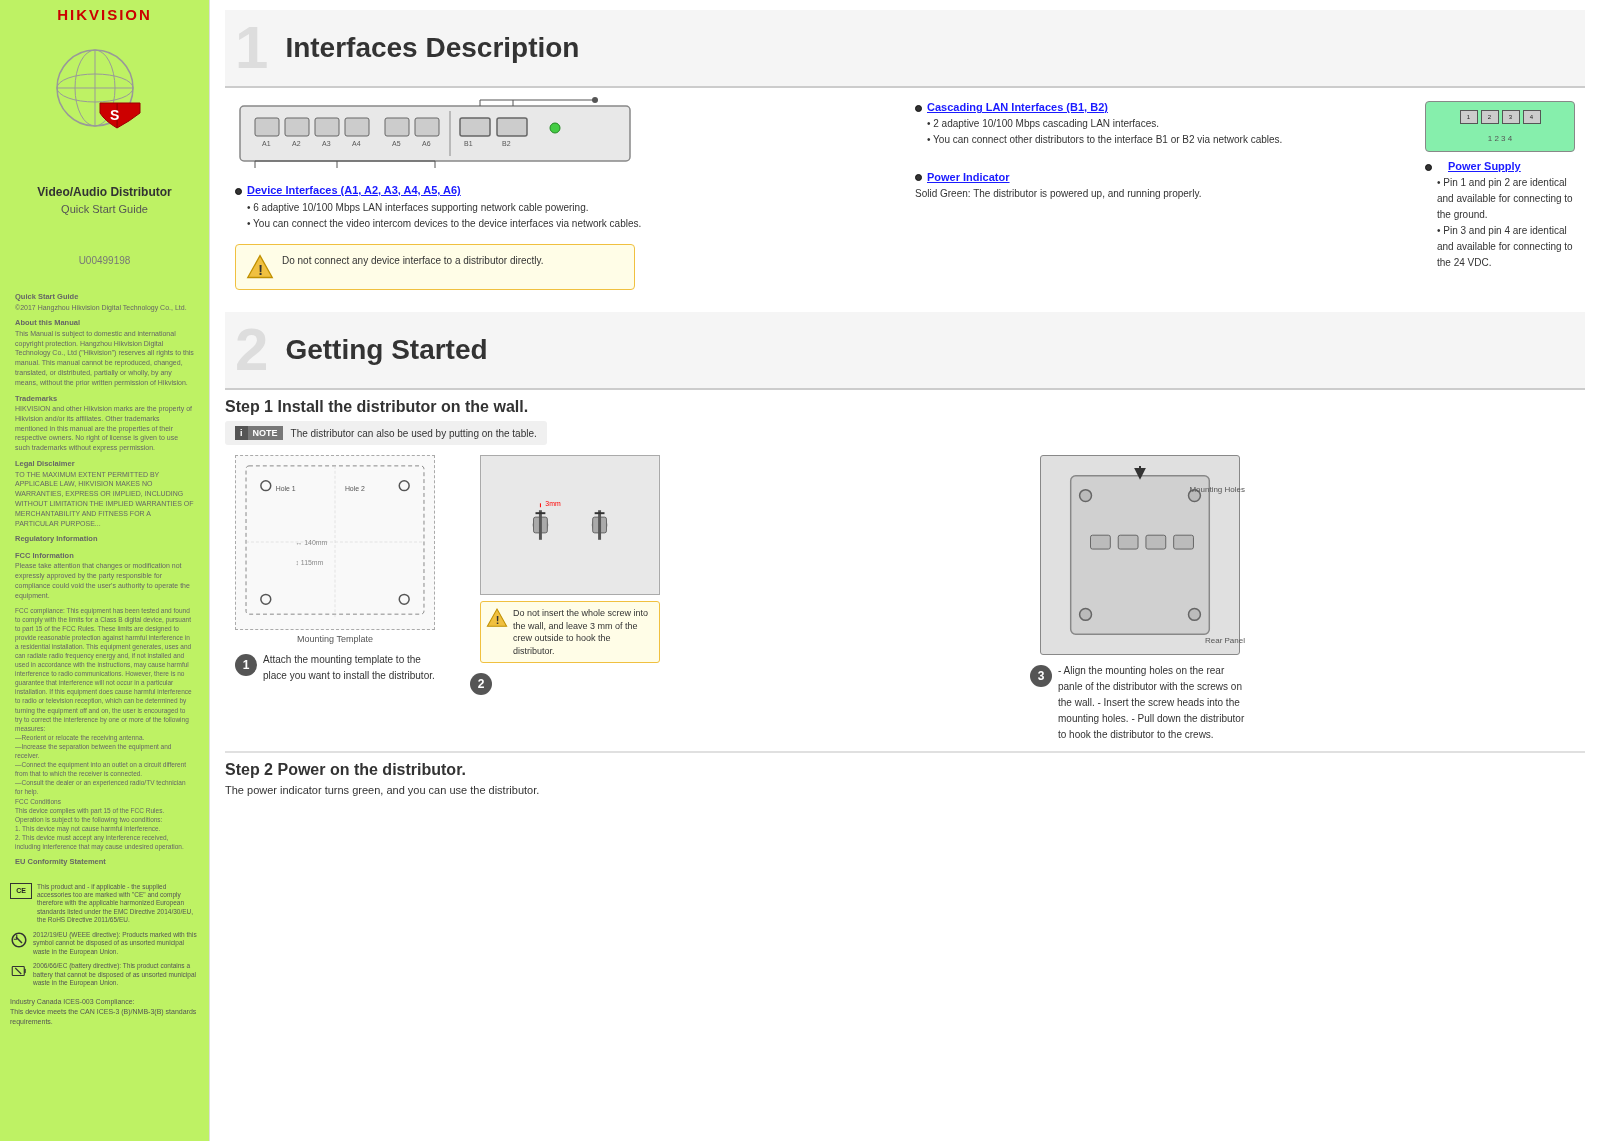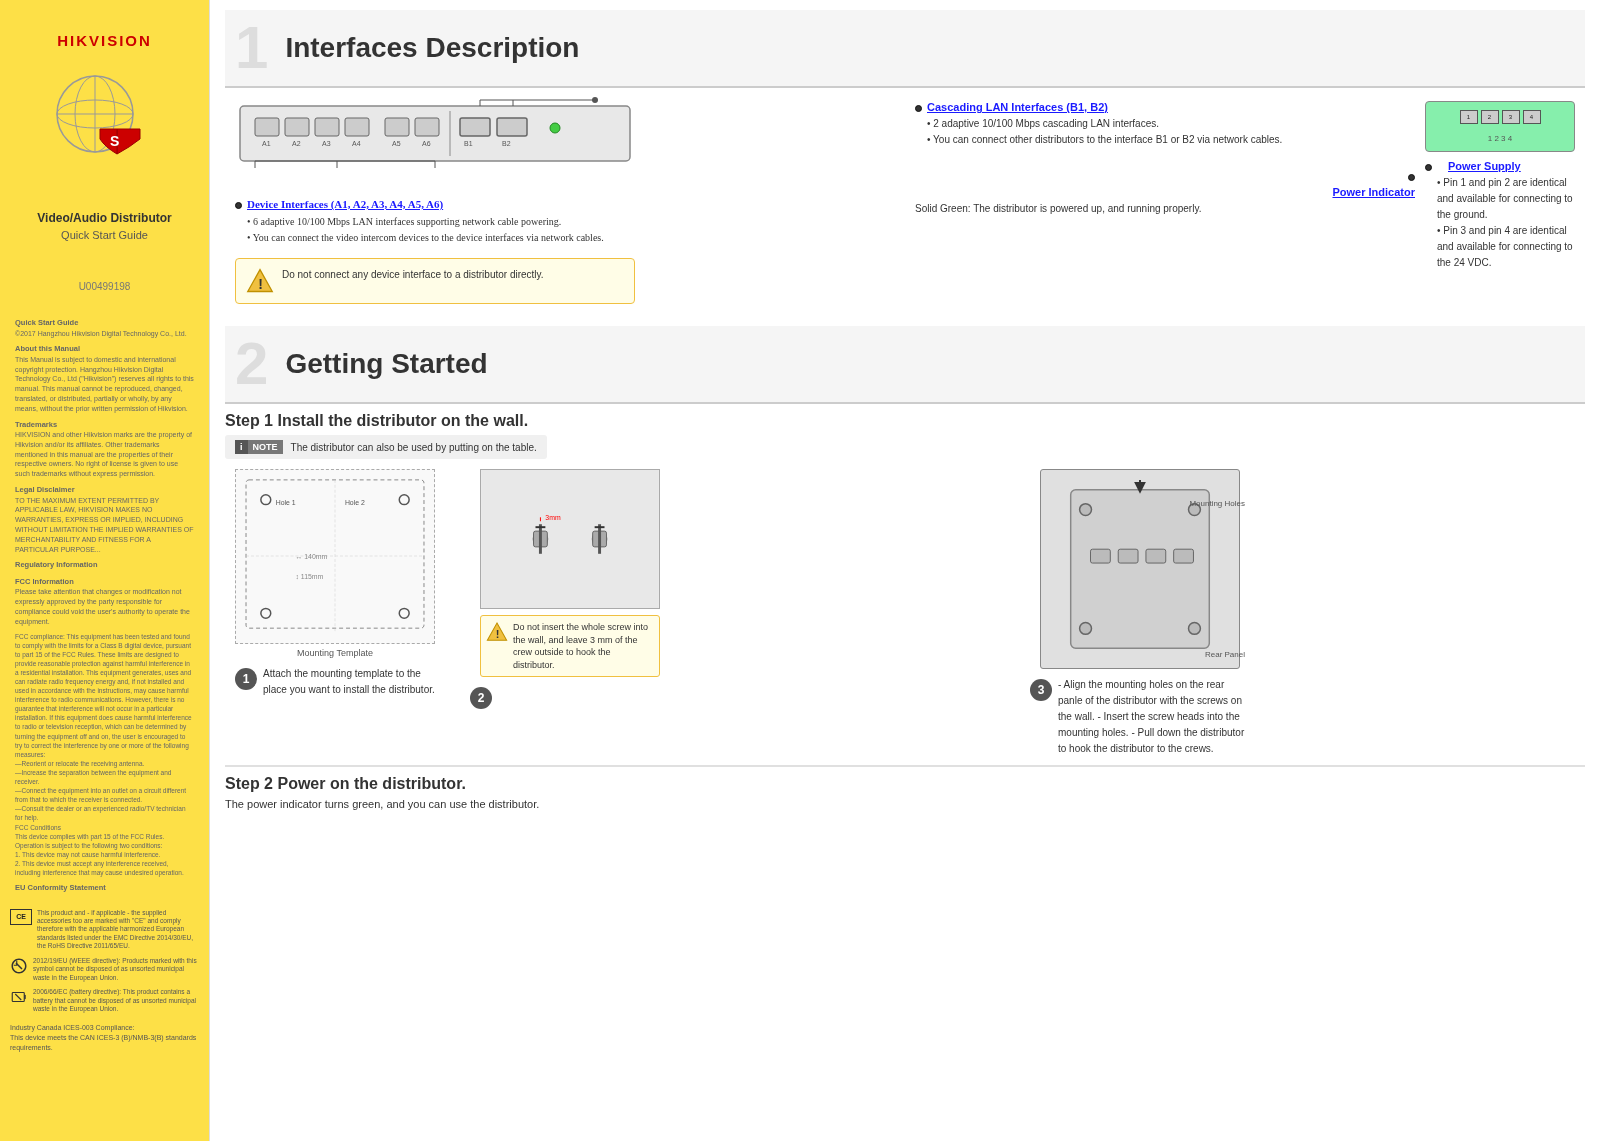--- a/index.html
+++ b/index.html
@@ -10,26 +10,26 @@
       font-family: Arial, sans-serif;
       font-size: 11px;
       color: #222;
       display: flex;
     }
 
     
     .left-sidebar {
       width: 210px;
       min-height: 1141px;
-      background: #fde047;
+      background: #bef264;
       border-right: 1px solid #ddd;
       display: flex;
       flex-direction: column;
       align-items: center;
-      padding: 32px 10px;
+      padding: 6px 10px;
       flex-shrink: 0;
     }
     .logo-area {
       text-align: center;
       margin-bottom: 10px;
     }
     .logo-hikvision {
       font-weight: bold;
       font-size: 15px;
       letter-spacing: 2px;
@@ -419,21 +419,21 @@
         <line x1="20" y1="65" x2="200" y2="65" stroke="#555" stroke-width="1"></line>
         <line x1="20" y1="65" x2="20" y2="72" stroke="#555" stroke-width="1"></line>
         <line x1="200" y1="65" x2="200" y2="72" stroke="#555" stroke-width="1"></line>
 
         <line x1="245" y1="10" x2="245" y2="4" stroke="#555" stroke-width="1"></line>
         <line x1="278" y1="10" x2="278" y2="4" stroke="#555" stroke-width="1"></line>
         <line x1="245" y1="4" x2="360" y2="4" stroke="#555" stroke-width="1"></line>
         <circle cx="360" cy="4" r="3" fill="#555"></circle>
       </svg>
 
-      <div style="margin-top:24px;font-family:Liberation Serif, serif;">
+      <div style="margin-top:10px;">
         <div style="display:flex; align-items:center; gap:5px; margin-bottom:4px;">
           <div class="callout-dot"></div>
           <span class="underline-link">Device Interfaces (A1, A2, A3, A4, A5, A6)</span>
         </div>
         <div class="bullet-item">6 adaptive 10/100 Mbps LAN interfaces supporting network cable powering.</div>
         <div class="bullet-item">You can connect the video intercom devices to the device interfaces via network cables.</div>
       </div>
 
       <div class="warning-box" style="margin-top:12px;">
         <svg class="warning-icon" viewBox="0 0 32 32">
@@ -449,21 +449,21 @@
       <div style="margin-top:5px;">
         <div style="display:flex; align-items:center; gap:5px; margin-bottom:3px;">
           <div class="callout-dot"></div>
           <span class="underline-link">Cascading LAN Interfaces (B1, B2)</span>
         </div>
         <div class="bullet-item">2 adaptive 10/100 Mbps cascading LAN interfaces.</div>
         <div class="bullet-item">You can connect other distributors to the interface B1 or B2 via network cables.</div>
       </div>
 
       <div style="margin-top:15px;">
-        <div style="display:flex; align-items:flex-end; gap:5px; margin-bottom:3px;flex-direction:column;">
+        <div style="display:flex; align-items:flex-start; gap:5px; margin-bottom:3px;">
           <div class="callout-dot"></div>
           <span class="underline-link">Power Indicator</span>
         </div>
         <div class="body-text">Solid Green: The distributor is powered up, and running properly.</div>
       </div>
     </div>
 
     <div class="far-right-col">
 
       <div style="border:1.5px solid #888; border-radius:4px; background:#86efac; padding:8px; width:150px; display:flex; flex-direction:column; align-items:center; gap:5px; margin-top:5px;">

